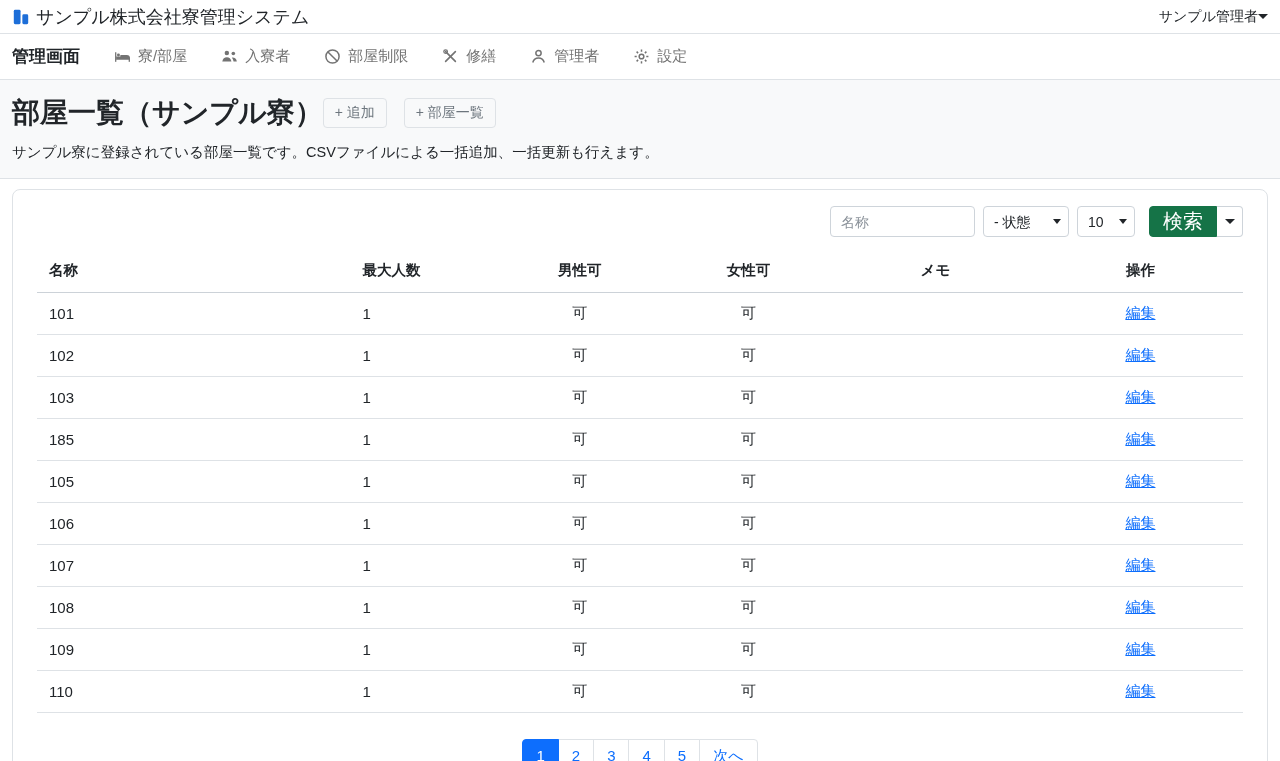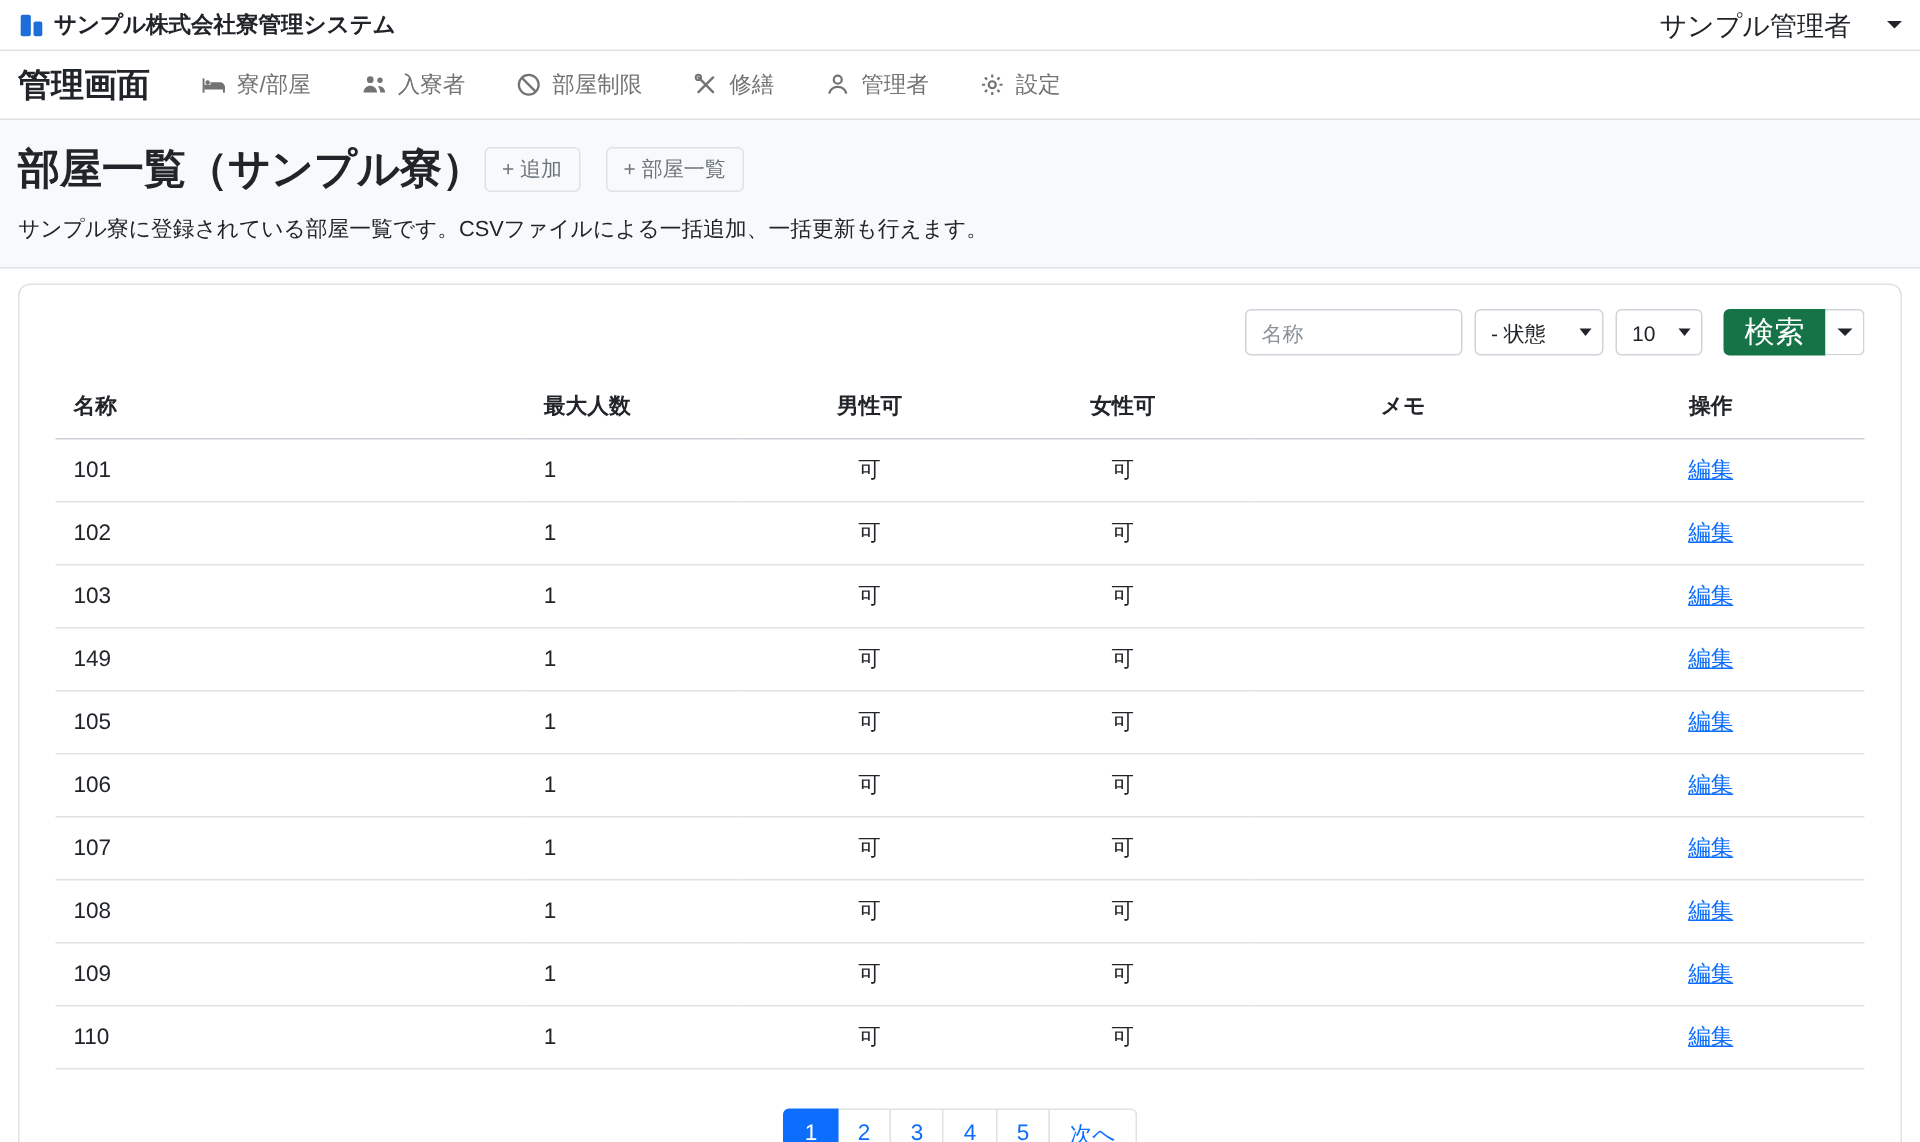--- a/index.html
+++ b/index.html
@@ -5,28 +5,28 @@
   :root{
     --blue:#0d6efd; --green:#157347; --border:#dee2e6; --muted:#6c757d;
     --dark:#212529; --bg-light:#f8f9fa; --brand-blue:#1d6ed8; --input-border:#ced4da;
   }
   *{box-sizing:border-box; margin:0; padding:0;}
   html,body{background:#fff;}
   body{width:1280px; min-height:761px; font-family:"Liberation Sans","DejaVu Sans",sans-serif; color:var(--dark);}
 
   
   .topbar{display:flex; justify-content:space-between; align-items:center; height:34px; padding:0 12px; border-bottom:1px solid var(--border);}
-  .brand{display:flex; align-items:center; gap:6px; font-weight:700; font-size:15px; cursor:pointer;justify-content:space-between;}
+  .brand{display:flex; align-items:center; gap:6px; font-weight:400; font-size:18px; cursor:pointer;justify-content:space-between;}
   .logo rect{fill:var(--brand-blue);}
-  .user-menu{display:flex; align-items:center; gap:24px; font-size:18px; cursor:pointer;}
+  .user-menu{display:flex; align-items:center; gap:0; font-size:14px; cursor:pointer;}
   .caret-down{width:0;height:0;border-left:5px solid transparent;border-right:5px solid transparent;border-top:5px solid var(--dark); display:inline-block;}
 
   
   .navbar{display:flex; align-items:center; height:46px; padding:0 12px; gap:34px; border-bottom:1px solid var(--border);}
-  .nav-title{font-size:22px; font-weight:700;}
+  .nav-title{font-size:17px; font-weight:700;}
   .nav-item{display:flex; align-items:center; gap:7px; font-size:15px; color:#737373; cursor:pointer;}
   .nav-item svg{display:block; flex:none;}
 
   
   .page-header{background:var(--bg-light); border-bottom:1px solid var(--border); padding:14px 12px 16px;}
   .title-row{display:flex; align-items:center;}
   .page-title{font-size:28px; font-weight:700; }
   .btn-outline{font-size:14px; color:var(--muted); background:transparent; border:1px solid var(--border); border-radius:4px; padding:5px 11px; cursor:pointer; font-family:inherit; margin-right:17px;}
   .page-desc{font-size:14.5px; margin-top:11px;}
 
@@ -213,21 +213,21 @@
       <td class="c-cap">1</td>
       <td class="c-male">可</td>
       <td class="c-female">可</td>
       <td class="c-memo"></td>
       <td class="c-action">
         <a class="edit-link">編集</a>
       </td>
     </tr>
 
     <tr>
-      <td class="c-name">149</td>
+      <td class="c-name">185</td>
       <td class="c-cap">1</td>
       <td class="c-male">可</td>
       <td class="c-female">可</td>
       <td class="c-memo"></td>
       <td class="c-action">
         <a class="edit-link">編集</a>
       </td>
     </tr>
 
     <tr>

